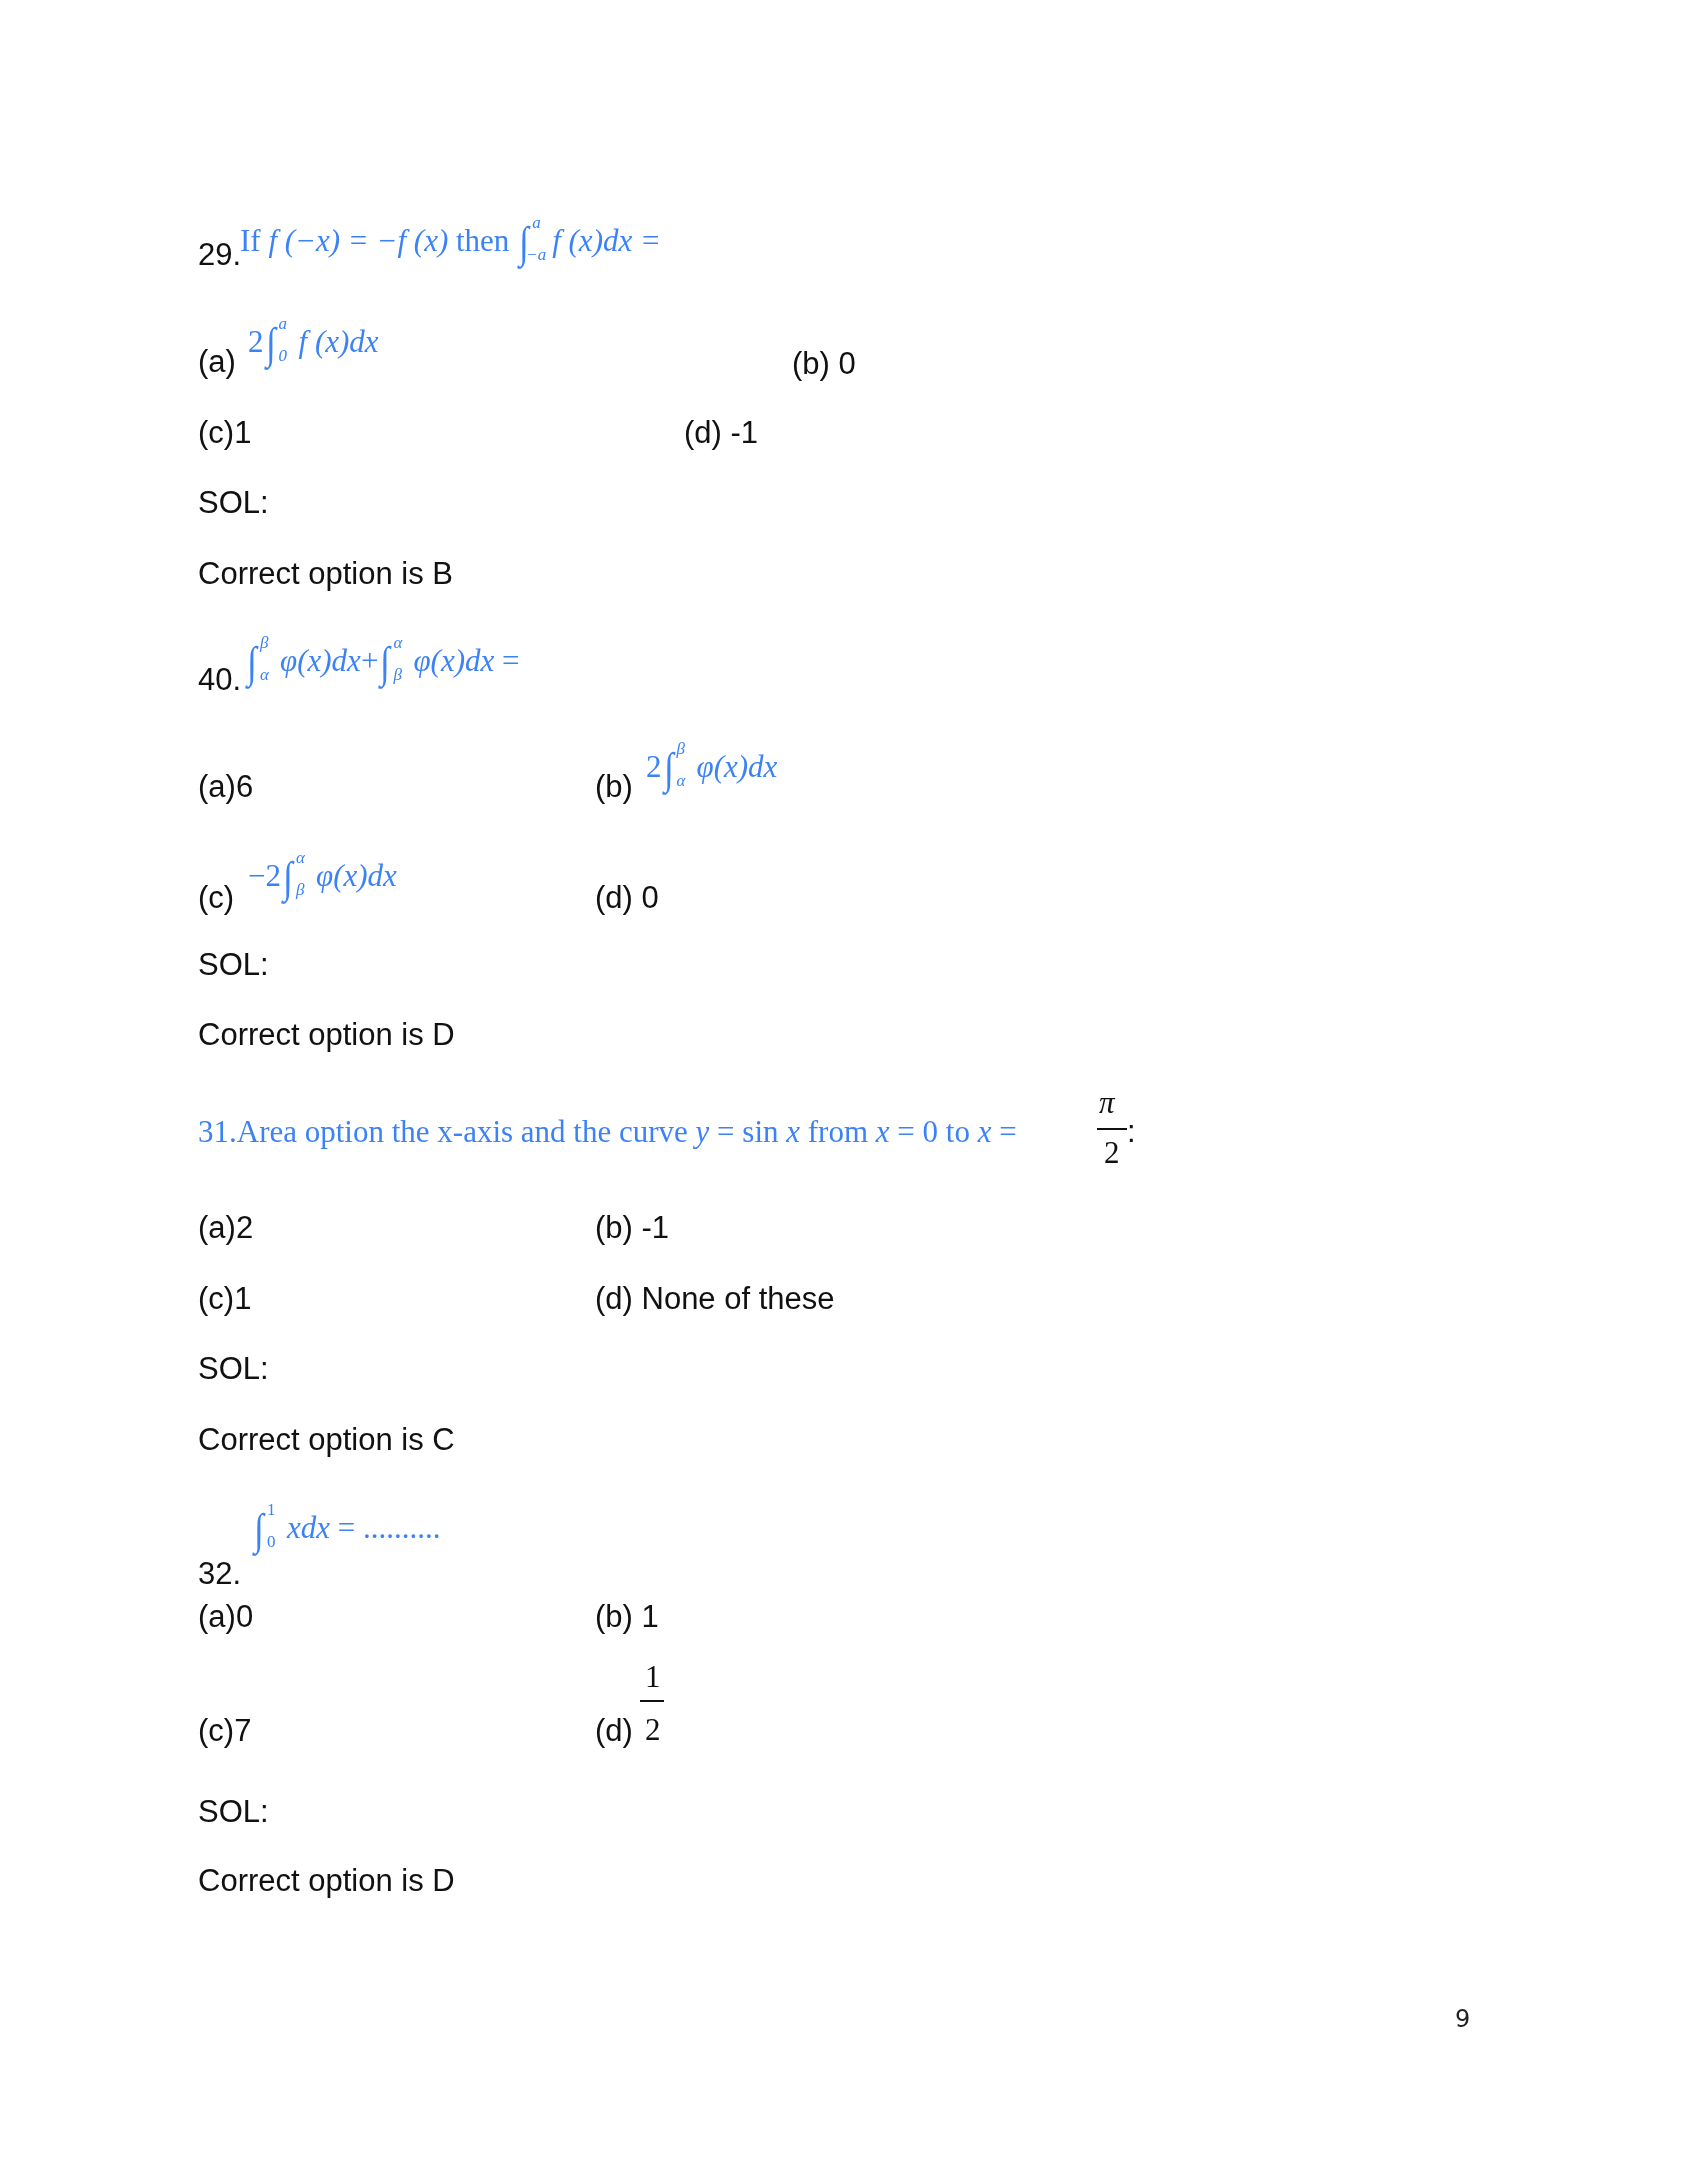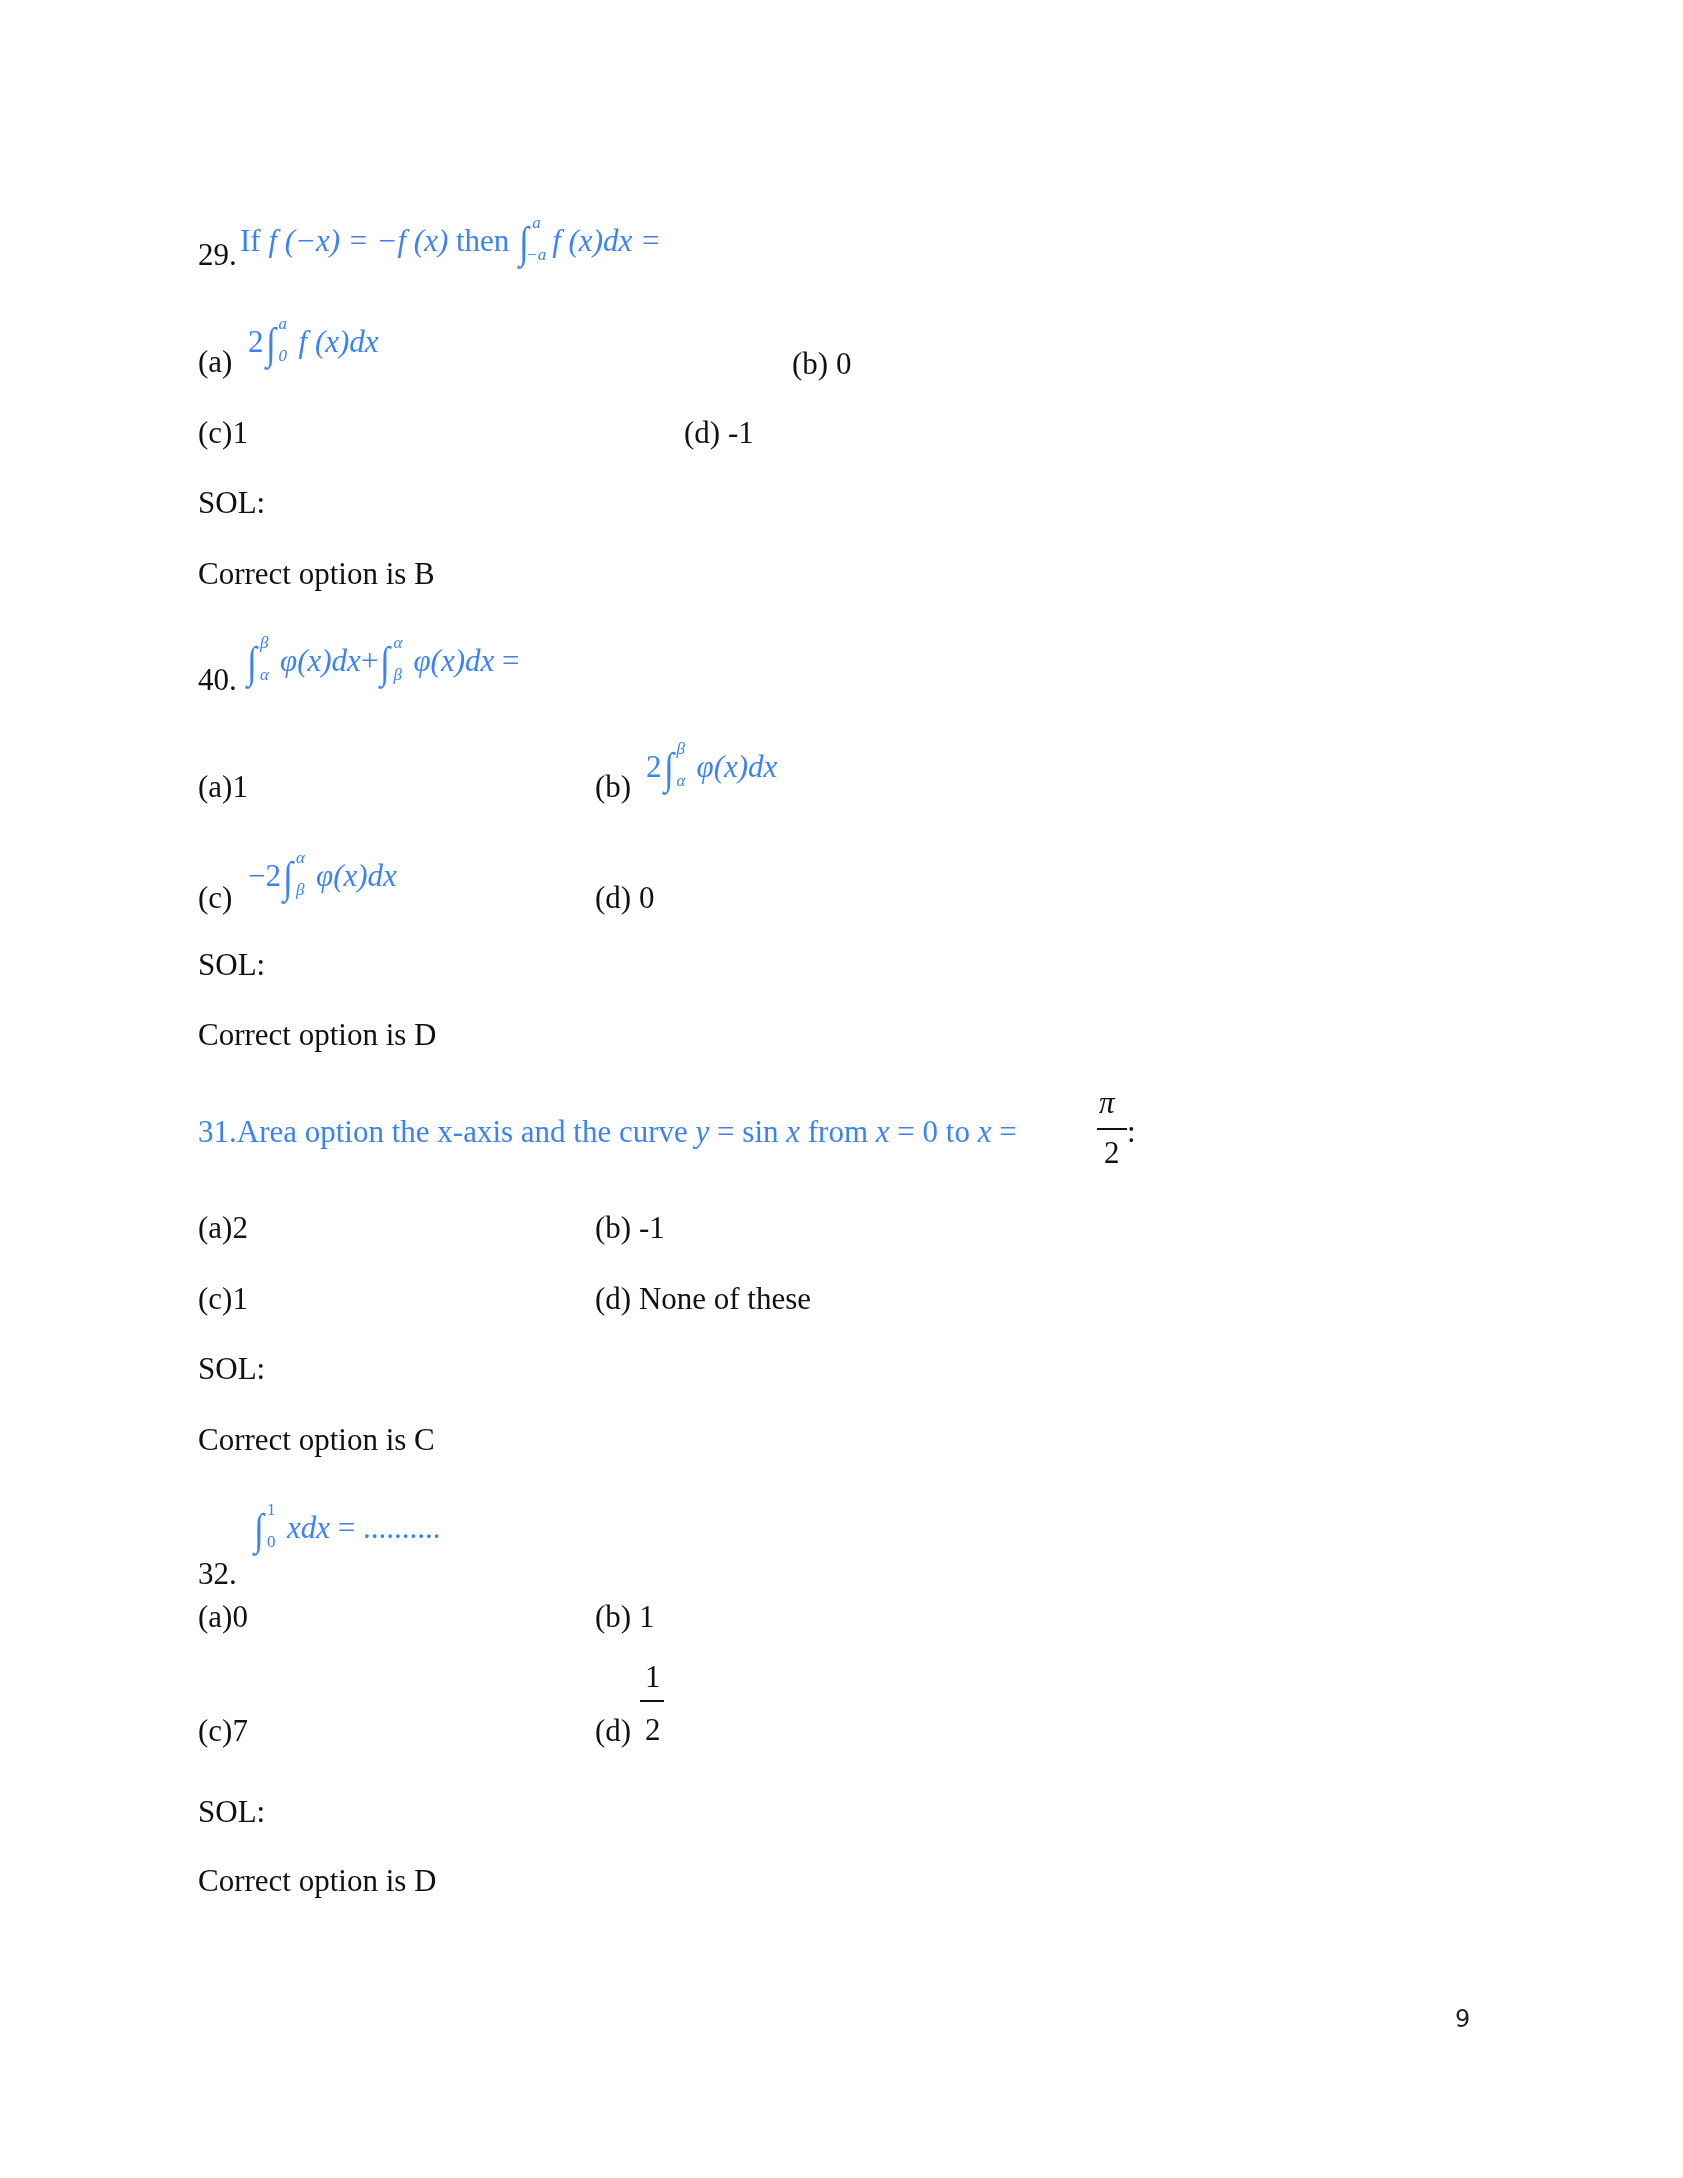--- a/index.html
+++ b/index.html
@@ -1,20 +1,20 @@
 <!DOCTYPE html>
 <html><head>
 <meta charset="utf-8">
 <style>
   html, body { margin: 0; padding: 0; background: #ffffff; }
   body { width: 1683px; height: 2178px; position: relative; overflow: hidden; }
   .page { position: absolute; left: 0; top: 0; width: 1683px; height: 2178px; background: #fff; color: #111; }
   .t {
     position: absolute;
-    font-family: Liberation Serif, serif;
+    font-family: Liberation Sans, sans-serif;
     font-size: 31px;
     line-height: 31px;
     white-space: nowrap;
     color: #111;
   }
   .m { font-style: italic; }
   .math {
     position: absolute;
     font-family: "Liberation Serif", "DejaVu Serif", serif;
     font-size: 31px;
@@ -85,21 +85,21 @@
     <span class="t" style="left:198px; top:487px;">SOL:</span>
     <span class="t" style="left:198px; top:558px;">Correct option is B</span>
   </div>
 
   <div>
     <span class="t" style="left:198px; top:664px;">40.</span>
     <span class="math" style="left:245px; top:645px;">
       <span class="int">∫</span><span class="lim"><span class="up">β</span><span class="lo" style="left:0">α</span></span><span class="m">φ(x)dx</span><span>+</span><span class="int">∫</span><span class="lim"><span class="up">α</span><span class="lo" style="left:0">β</span></span><span class="m">φ(x)dx</span><span> =</span>
     </span>
 
-    <span class="t" style="left:198px; top:771px;">(a)1</span>
+    <span class="t" style="left:198px; top:771px;">(a)6</span>
     <span class="t" style="left:595px; top:771px;">(b)</span>
     <span class="math" style="left:646px; top:751px;">
       <span>2</span><span class="int">∫</span><span class="lim"><span class="up">β</span><span class="lo" style="left:0">α</span></span><span class="m">φ(x)dx</span>
     </span>
 
     <span class="t" style="left:198px; top:882px;">(c)</span>
     <span class="math" style="left:248px; top:860px;">
       <span>−2</span><span class="int">∫</span><span class="lim"><span class="up">α</span><span class="lo" style="left:0">β</span></span><span class="m">φ(x)dx</span>
     </span>
     <span class="t" style="left:595px; top:882px;">(d) 0</span>

